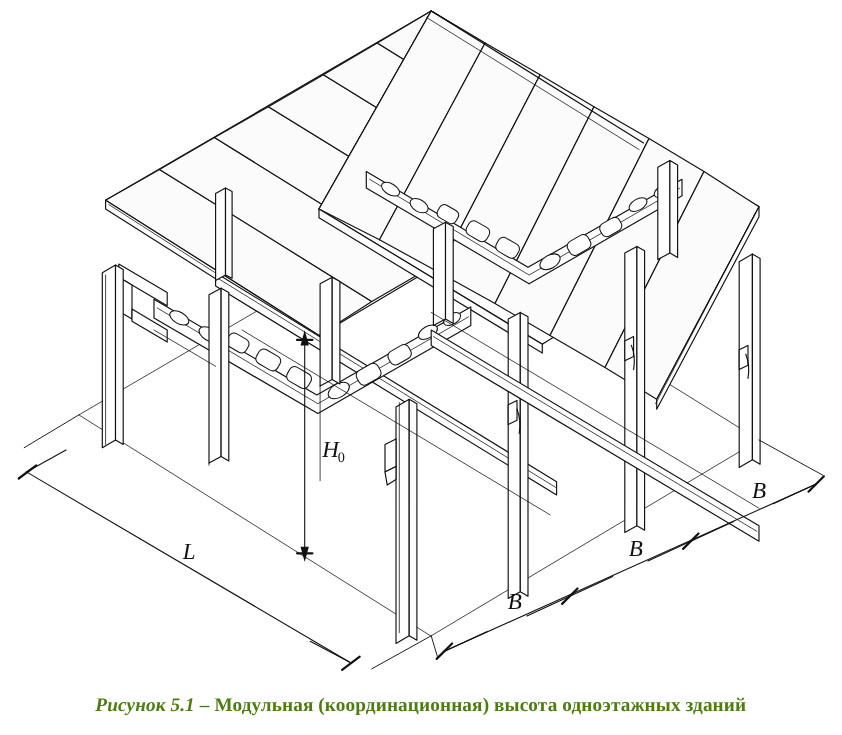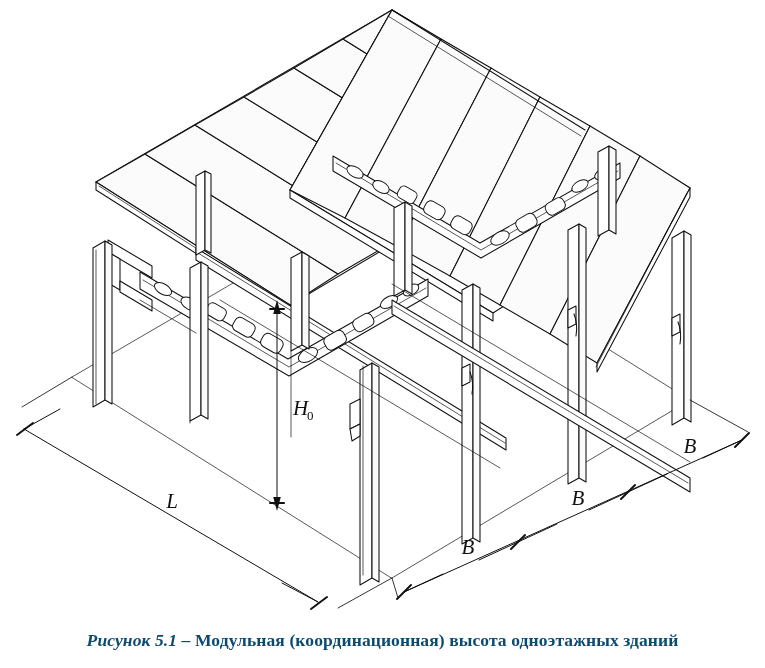--- a/index.html
+++ b/index.html
@@ -112,21 +112,21 @@
     display: flex;
     align-items: center;
     justify-content: center;
     box-sizing: border-box;
     padding: 0 18px;
   }
   .caption-text {
     font-family: "Liberation Serif", serif;
     font-size: 17.5px;
     font-weight: bold;
-    color: #0c4a6e;
+    color: #4d7c0f;
     white-space: nowrap;
     letter-spacing: 0.1px;
   }
   .caption-fignum {
     font-style: italic;
     font-weight: bold;
   }
   .caption-dash {
     font-style: normal;
     font-weight: bold;

